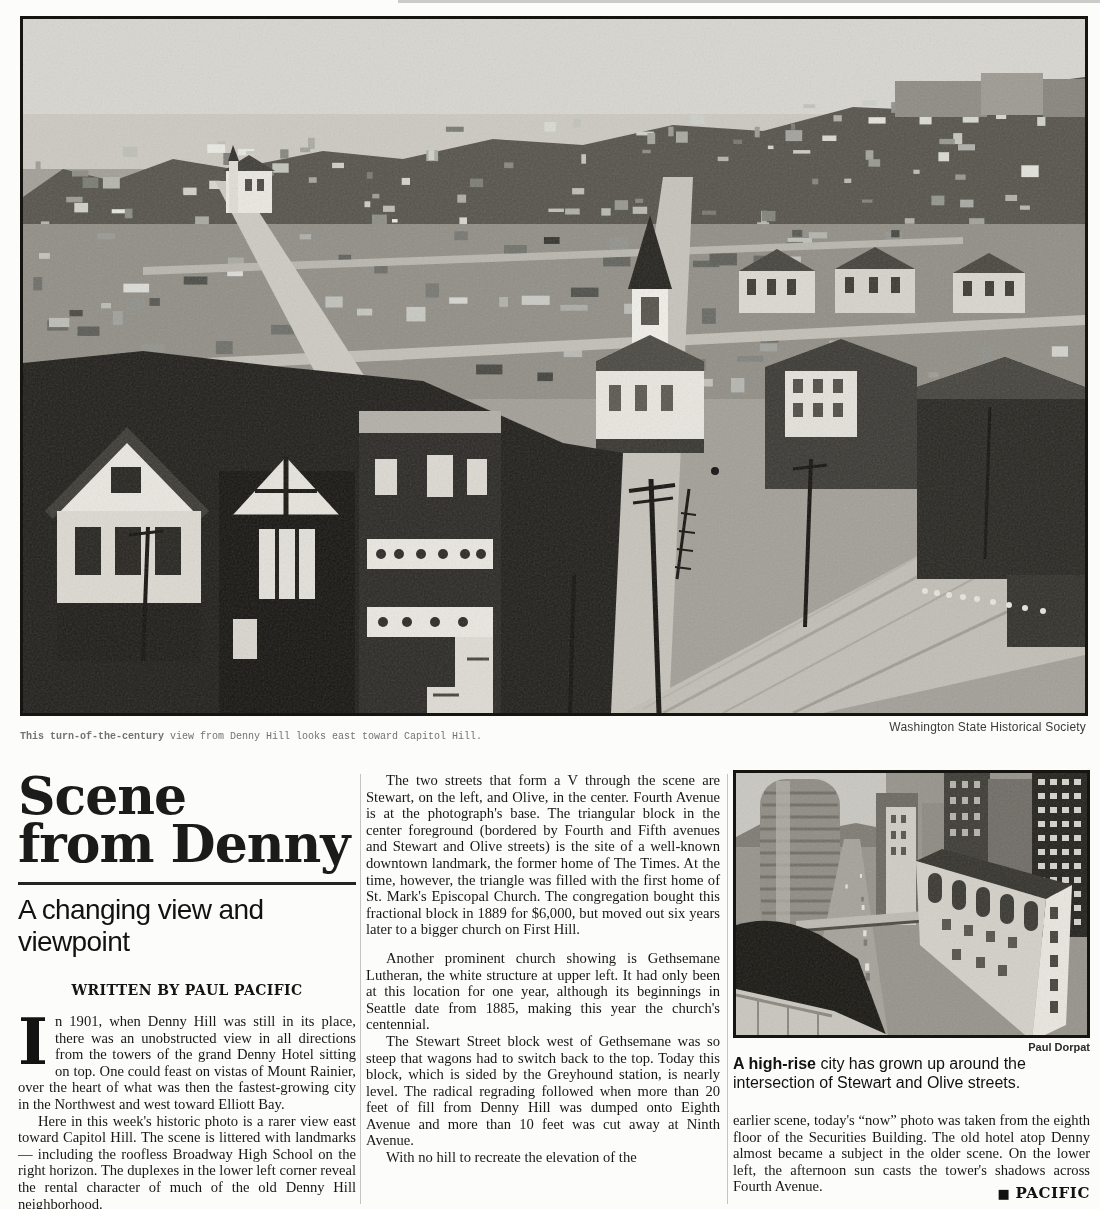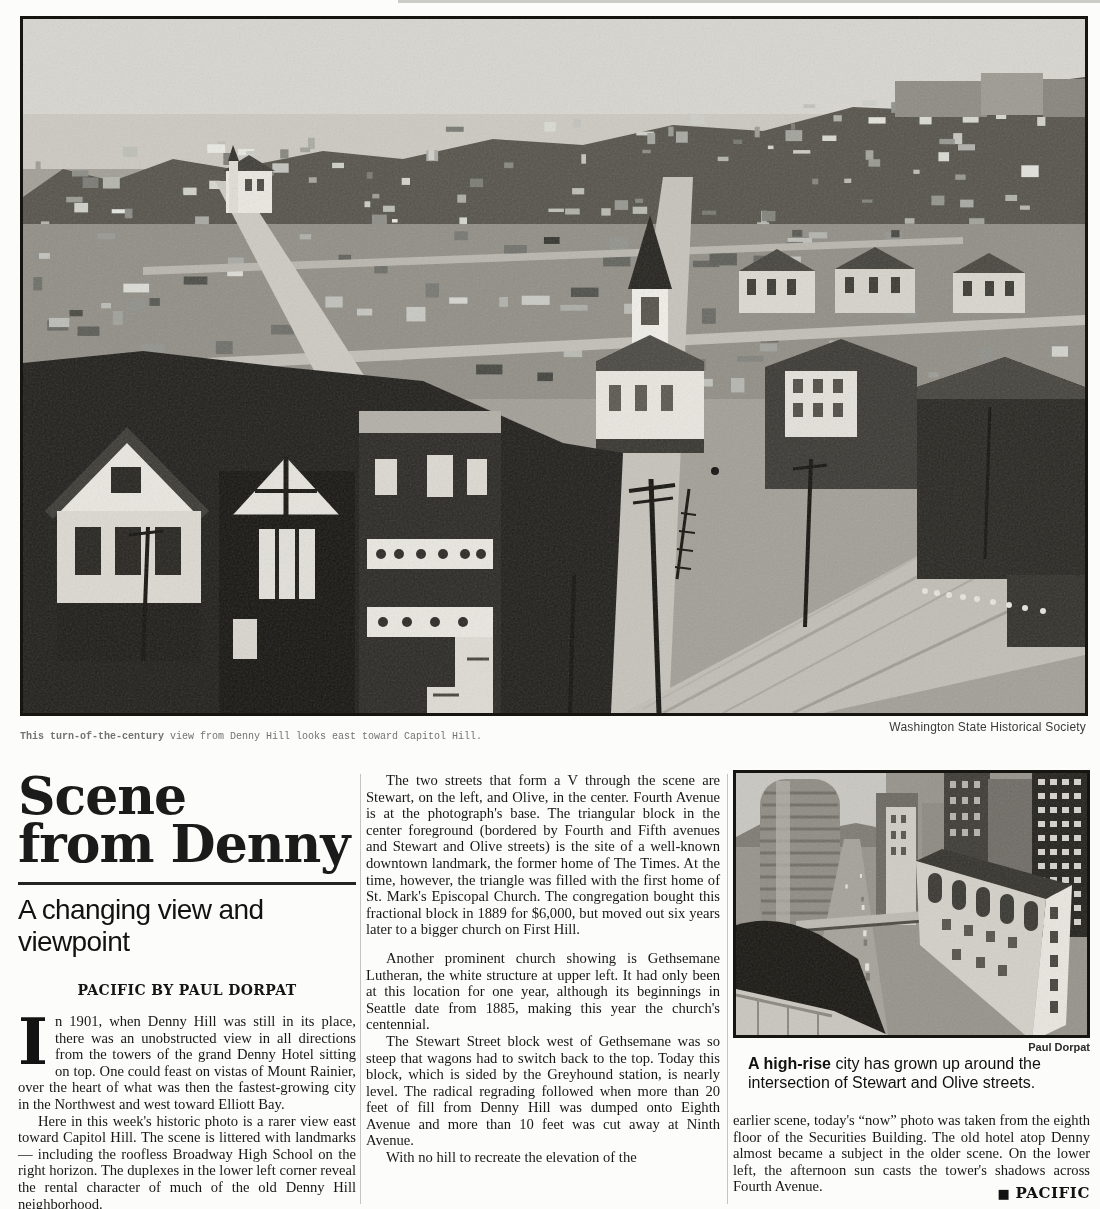--- a/index.html
+++ b/index.html
@@ -46,21 +46,21 @@
   
   .col-mid{left:366px;top:772px;width:354px;}
   .col-mid p.gap{margin-top:12px;}
 
   
   .col-right{left:733px;top:770px;width:357px;}
   .photo2-frame{width:357px;height:268px;border:3px solid #17150f;box-sizing:border-box;background:#b9b6ae;}
   .photo2-frame svg{display:block;width:100%;height:100%;}
   .credit2{margin-top:3px;text-align:right;font-family:"Liberation Sans",sans-serif;
     font-weight:700;font-size:11px;color:#2b2b2b;}
-  .caption2{margin-top:1px;font-family:"Liberation Sans",sans-serif;font-size:16px;line-height:19px;color:#111;margin-left:15px;}
+  .caption2{margin-top:1px;font-family:"Liberation Sans",sans-serif;font-size:16px;line-height:19px;color:#111;}
   .caption2 b{font-weight:700;}
   .col-right .body-text{margin-top:20px;}
 
   .endmark{left:733px;top:1184px;width:357px;text-align:right;
     font-family:"DejaVu Serif",serif;font-weight:700;font-size:15px;letter-spacing:.6px;color:#111;}
   .endmark .sq{font-size:13px;margin-right:5px;}
 </style>
 </head>
 <body>
 
@@ -469,21 +469,21 @@
 <div class="abs col-rule rule-a"></div>
 <div class="abs col-rule rule-b"></div>
 
 <div class="abs col-left">
   <h1 class="headline">
     <span>Scene</span><br>
     <span>from Denny</span>
   </h1>
   <hr class="head-rule">
   <div class="subhead">A changing view and viewpoint</div>
-  <div class="byline">PACIFIC BY PAUL DORPAT</div>
+  <div class="byline">WRITTEN BY PAUL PACIFIC</div>
   <div class="body-text">
     <p><span class="dropcap">I</span><span>n 1901, when Denny Hill was still in its place, there was an unobstructed view in all directions from the towers of the grand Denny Hotel sitting on top. One could feast on vistas of Mount Rainier, over the heart of what was then the fastest-growing city in the Northwest and west toward Elliott Bay.</span></p>
     <p class="indent">Here in this week's historic photo is a rarer view east toward Capitol Hill. The scene is littered with landmarks — including the roofless Broadway High School on the right horizon. The duplexes in the lower left corner reveal the rental character of much of the old Denny Hill neighborhood.</p>
   </div>
 </div>
 
 <div class="abs col-mid body-text">
   <p class="indent">The two streets that form a V through the scene are Stewart, on the left, and Olive, in the center. Fourth Avenue is at the photograph's base. The triangular block in the center foreground (bordered by Fourth and Fifth avenues and Stewart and Olive streets) is the site of a well-known downtown landmark, the former home of The Times. At the time, however, the triangle was filled with the first home of St. Mark's Episcopal Church. The congregation bought this fractional block in 1889 for $6,000, but moved out six years later to a bigger church on First Hill.</p>
   <p class="indent gap">Another prominent church showing is Gethsemane Lutheran, the white structure at upper left. It had only been at this location for one year, although its beginnings in Seattle date from 1885, making this year the church's centennial.</p>
   <p class="indent">The Stewart Street block west of Gethsemane was so steep that wagons had to switch back to the top. Today this block, which is sided by the Greyhound station, is nearly level. The radical regrading followed when more than 20 feet of fill from Denny Hill was dumped onto Eighth Avenue and more than 10 feet was cut away at Ninth Avenue.</p>

